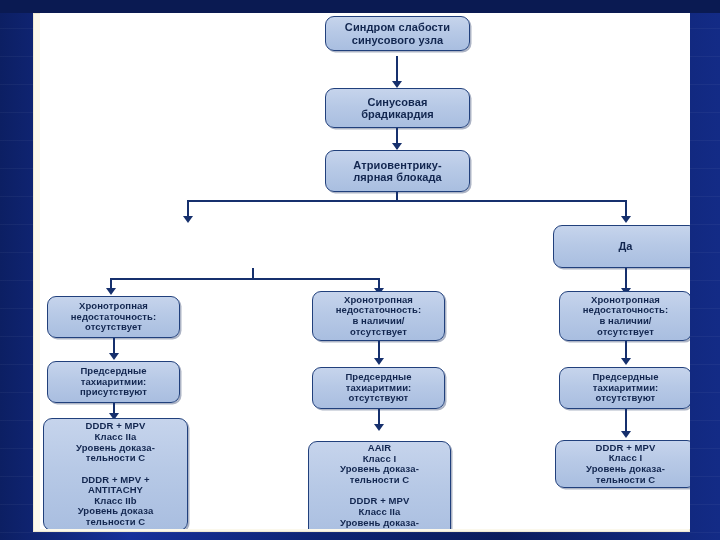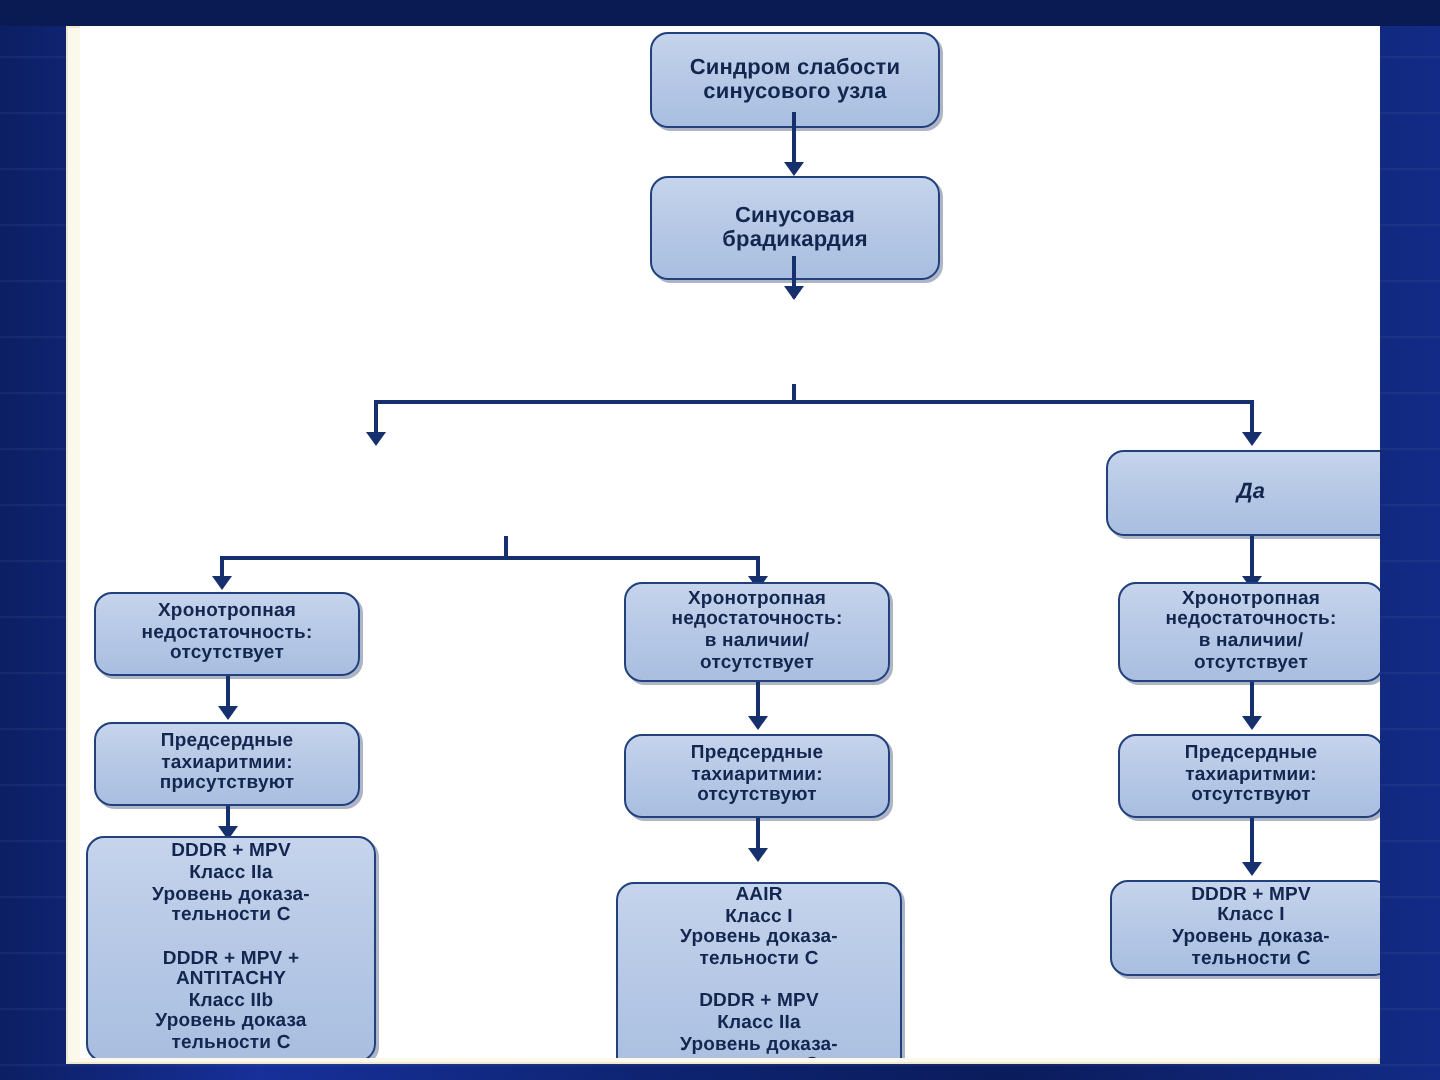--- a/index.html
+++ b/index.html
@@ -64,42 +64,44 @@
 <body>
 
 <div id="slide">
 
   <div id="topband"></div>
 
   <div id="frame"></div>
 
   <div id="canvas">
 
-    <div class="box" style="left:285px;top:3px;width:145px;height:48px;font-size:11px;">Синдром слабости
+    <div class="box" style="left:285px;top:3px;width:145px;height:35px;font-size:11px;">Синдром слабости
 синусового узла</div>
 
     <div class="line vline" style="left:356px;top:43px;height:28px;"></div>
     <div class="arrow" style="left:352px;top:68px;"></div>
 
-    <div class="box" style="left:285px;top:75px;width:145px;height:52px;font-size:11px;">Синусовая
+    <div class="box" style="left:285px;top:75px;width:145px;height:40px;font-size:11px;">Синусовая
 брадикардия</div>
 
     <div class="line vline" style="left:356px;top:115px;height:21px;"></div>
     <div class="arrow" style="left:352px;top:130px;"></div>
 
+    <div class="box" style="left:285px;top:137px;width:145px;height:42px;font-size:11px;">Атриовентрику-
+лярная блокада</div>
 
     <div class="line vline" style="left:356px;top:179px;height:9px;"></div>
     <div class="line hline" style="left:147px;top:187px;width:440px;"></div>
     <div class="line vline" style="left:147px;top:187px;height:19px;"></div>
     <div class="arrow" style="left:143px;top:203px;"></div>
     <div class="line vline" style="left:585px;top:187px;height:19px;"></div>
     <div class="arrow" style="left:581px;top:203px;"></div>
 
 
-    <div class="box" style="left:513px;top:212px;width:145px;height:43px;font-size:11px;font-style:italic;">Да</div>
+    <div class="box" style="left:513px;top:212px;width:145px;height:43px;font-size:11px;">Да</div>
 
     <div class="line vline" style="left:212px;top:255px;height:11px;"></div>
     <div class="line hline" style="left:70px;top:265px;width:270px;"></div>
     <div class="line vline" style="left:70px;top:265px;height:13px;"></div>
     <div class="arrow" style="left:66px;top:275px;"></div>
     <div class="line vline" style="left:338px;top:265px;height:13px;"></div>
     <div class="arrow" style="left:334px;top:275px;"></div>
 
     <div class="line vline" style="left:585px;top:255px;height:23px;"></div>
     <div class="arrow" style="left:581px;top:275px;"></div>

